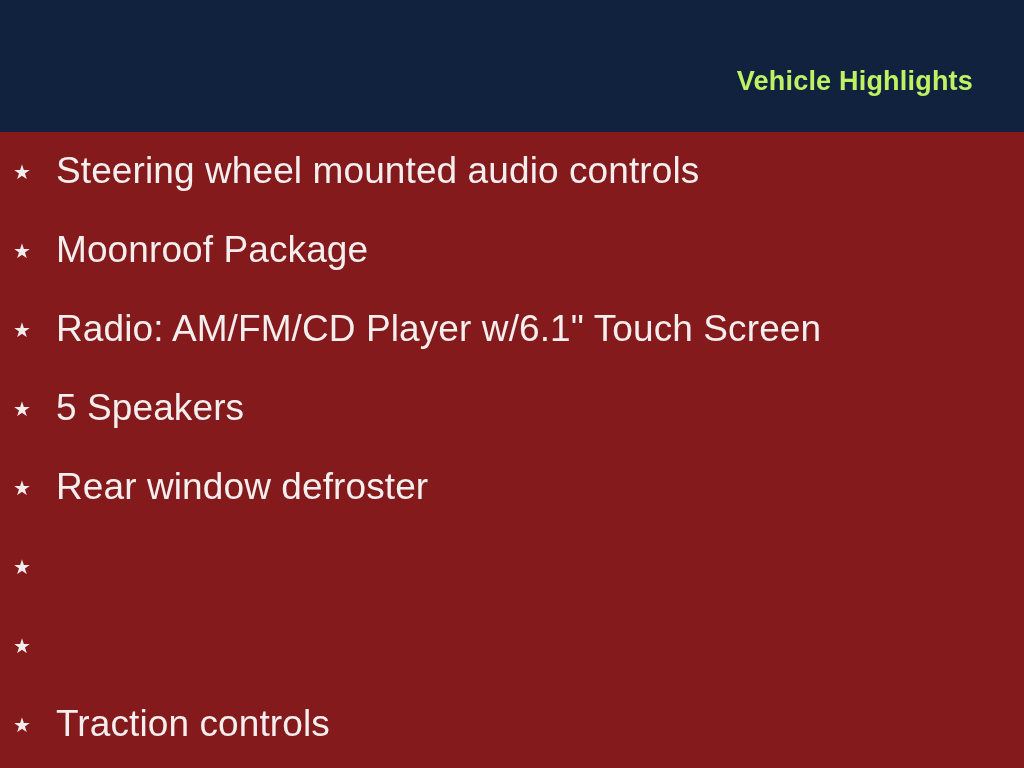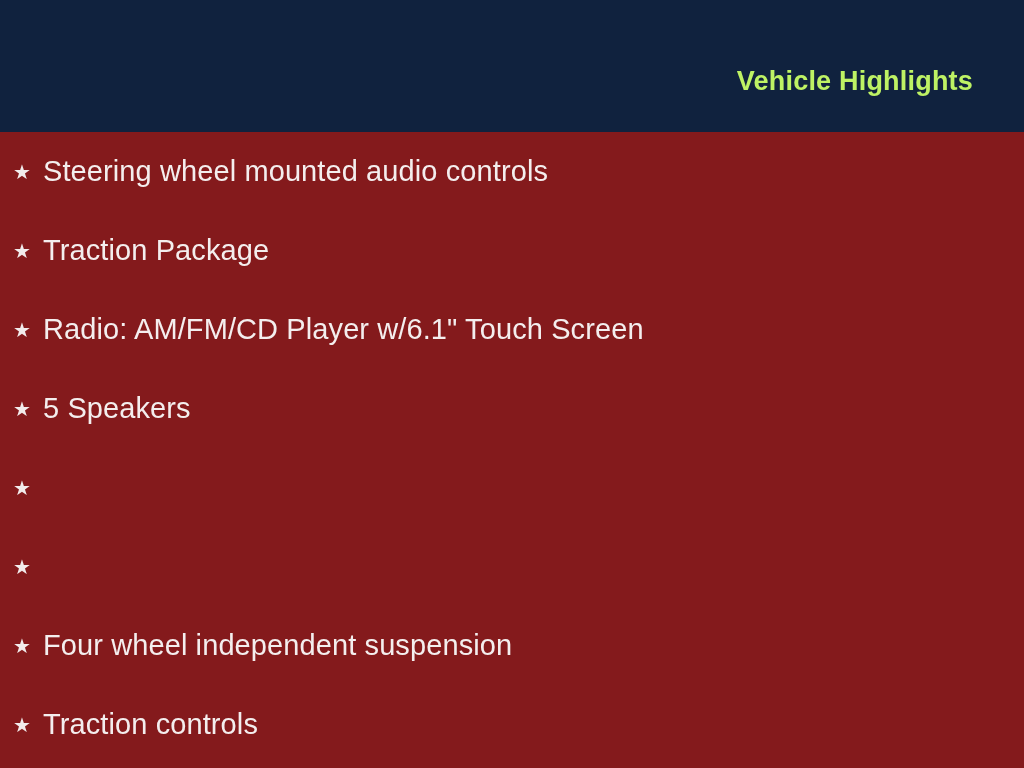--- a/index.html
+++ b/index.html
@@ -74,26 +74,27 @@
     height: 30px;
     line-height: 30px;
     font-size: 20px;
     color: #f2ecec;
     text-align: left;
     margin-right: 12px;
     user-select: none;
   }
   .bullet-text {
     flex: 0 1 auto;
-    font-size: 29px;
+    font-size: 37px;
     font-weight: normal;
     color: #f4eeee;
     line-height: 1.15;
     white-space: nowrap;
     letter-spacing: 0.1px;
+    margin-left: 13px;
   }
 </style>
 </head>
 <body>
 
 <div class="slide">
 
   <div class="header-bar">
     <div class="header-title">Vehicle Highlights</div>
   </div>
@@ -101,44 +102,44 @@
   <div class="body-area">
     <ul class="bullet-list">
 
       <li class="bullet-item">
         <span class="star-icon">★</span>
         <span class="bullet-text">Steering wheel mounted audio controls</span>
       </li>
 
       <li class="bullet-item">
         <span class="star-icon">★</span>
-        <span class="bullet-text">Traction Package</span>
+        <span class="bullet-text">Moonroof Package</span>
       </li>
 
       <li class="bullet-item">
         <span class="star-icon">★</span>
         <span class="bullet-text">Radio: AM/FM/CD Player w/6.1" Touch Screen</span>
       </li>
 
       <li class="bullet-item">
         <span class="star-icon">★</span>
         <span class="bullet-text">5 Speakers</span>
       </li>
 
       <li class="bullet-item">
         <span class="star-icon">★</span>
+        <span class="bullet-text">Rear window defroster</span>
       </li>
 
       <li class="bullet-item">
         <span class="star-icon">★</span>
       </li>
 
       <li class="bullet-item">
         <span class="star-icon">★</span>
-        <span class="bullet-text">Four wheel independent suspension</span>
       </li>
 
       <li class="bullet-item">
         <span class="star-icon">★</span>
         <span class="bullet-text">Traction controls</span>
       </li>
 
     </ul>
   </div>
 

